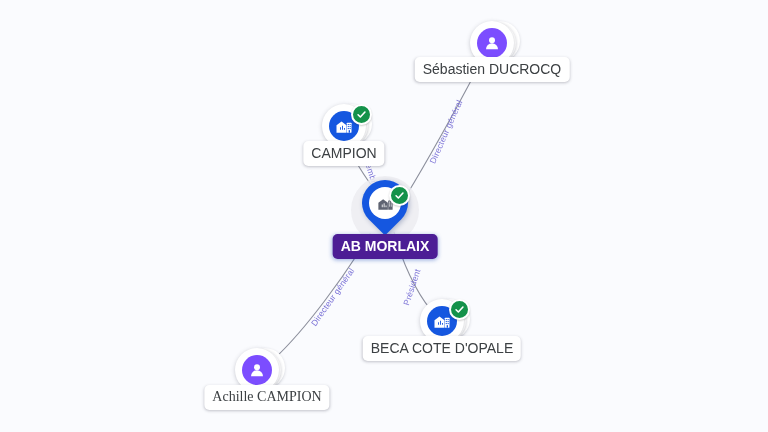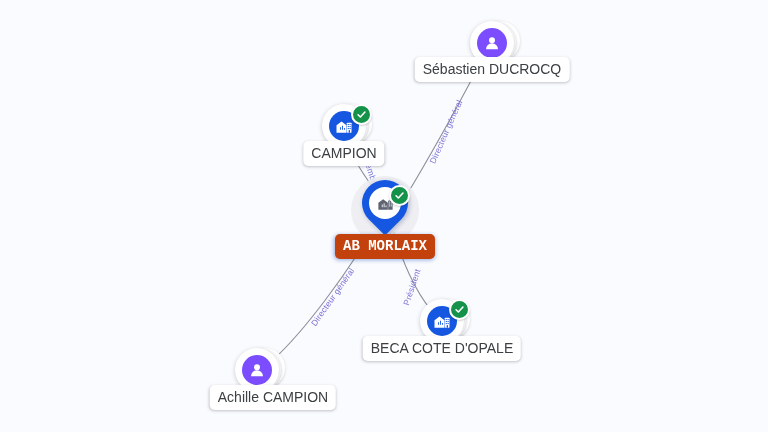--- a/index.html
+++ b/index.html
@@ -145,25 +145,24 @@
     background: #ffffff;
     color: #3c4043;
     font-size: 14px;
     line-height: 1;
     padding: 5px 8px 6px 8px;
     border-radius: 5px;
     white-space: nowrap;
     box-shadow: 0 1px 3px rgba(60,64,80,.3);
   }
   .node-label.selected {
-    background: #c2410c;
+    background: #4c1d95;
     color: #ffffff;
     font-weight: bold;
     box-shadow: 0 1px 4px rgba(20,70,180,.45);
-    font-family: Liberation Mono, monospace;
   }
 </style>
 </head>
 <body>
 
 <div id="graph-canvas">
 
   <svg id="edge-layer" viewBox="0 0 768 432" xmlns="http://www.w3.org/2000/svg">
     <defs>
       <marker id="arrow" markerWidth="6" markerHeight="6" refX="3" refY="2" orient="auto" markerUnits="strokeWidth">
@@ -289,17 +288,17 @@
         <div class="stack s2"></div>
         <div class="stack s3"></div>
         <div class="disc-outer">
           <div class="disc-inner person">
             <svg width="20" height="20" viewBox="0 0 24 24" xmlns="http://www.w3.org/2000/svg">
               <circle cx="12" cy="8.6" r="3.6" fill="#ffffff"></circle>
               <path d="M4.8 19.4 a7.2 7.2 0 0 1 14.4 0 z" fill="#ffffff"></path>
             </svg>
           </div>
         </div>
-        <div class="node-label" style="left: 16px; top: 15px;">Achille CAMPION</div>
+        <div class="node-label" style="left: 10px; top: 15px; font-family: Liberation Serif, serif;">Achille CAMPION</div>
       </div>
     </div>
 
 </div>
 
 </body></html>

